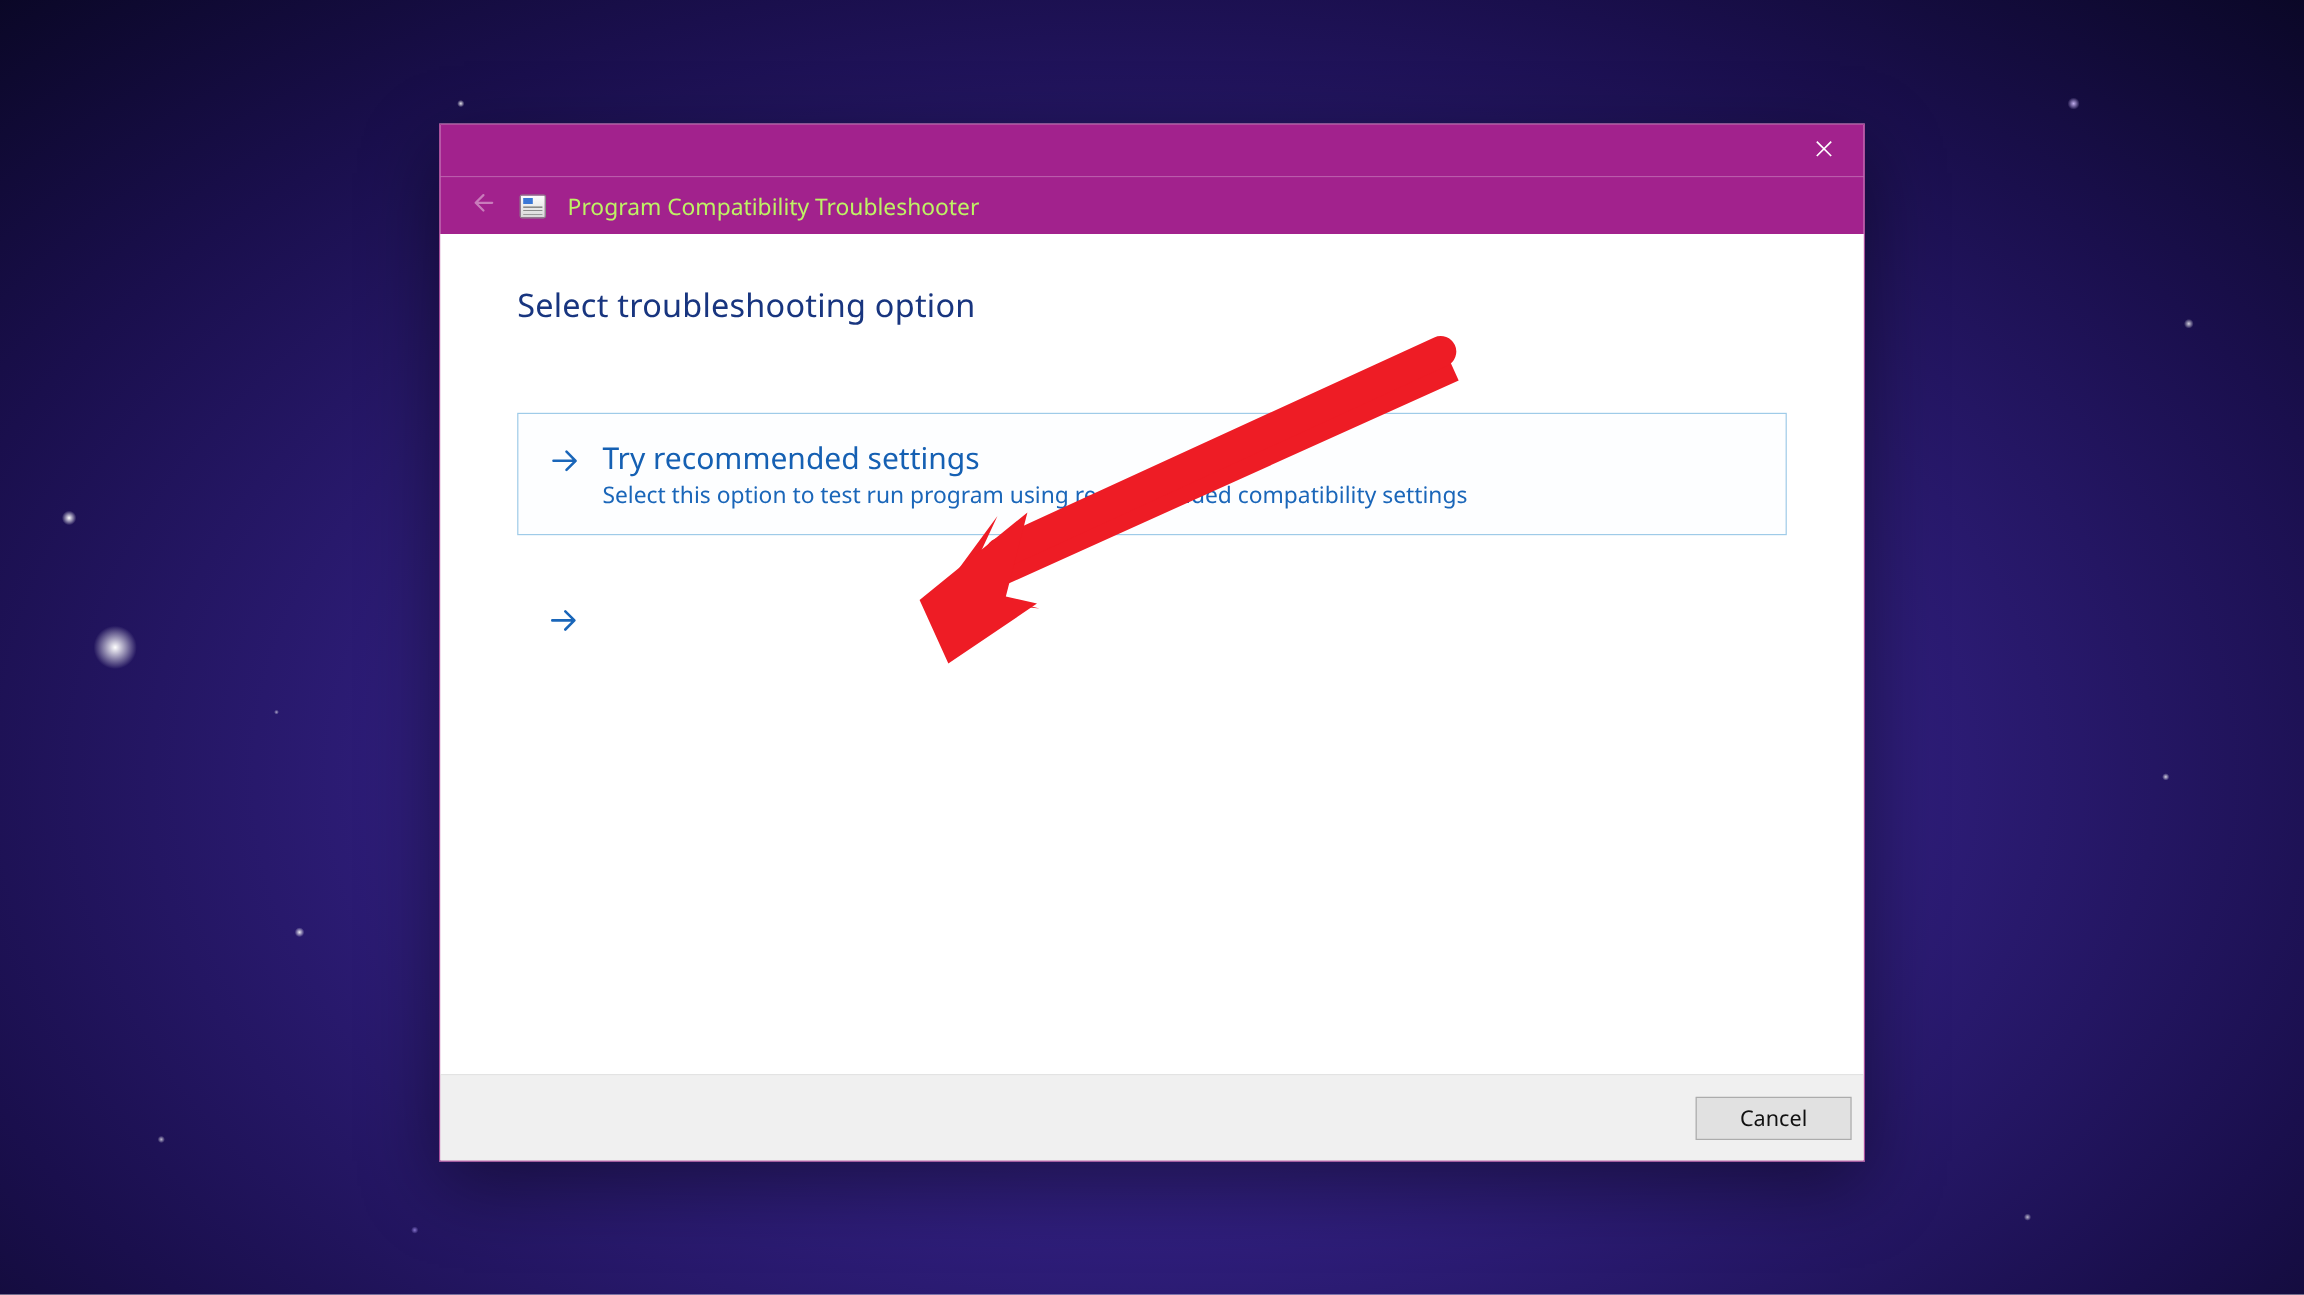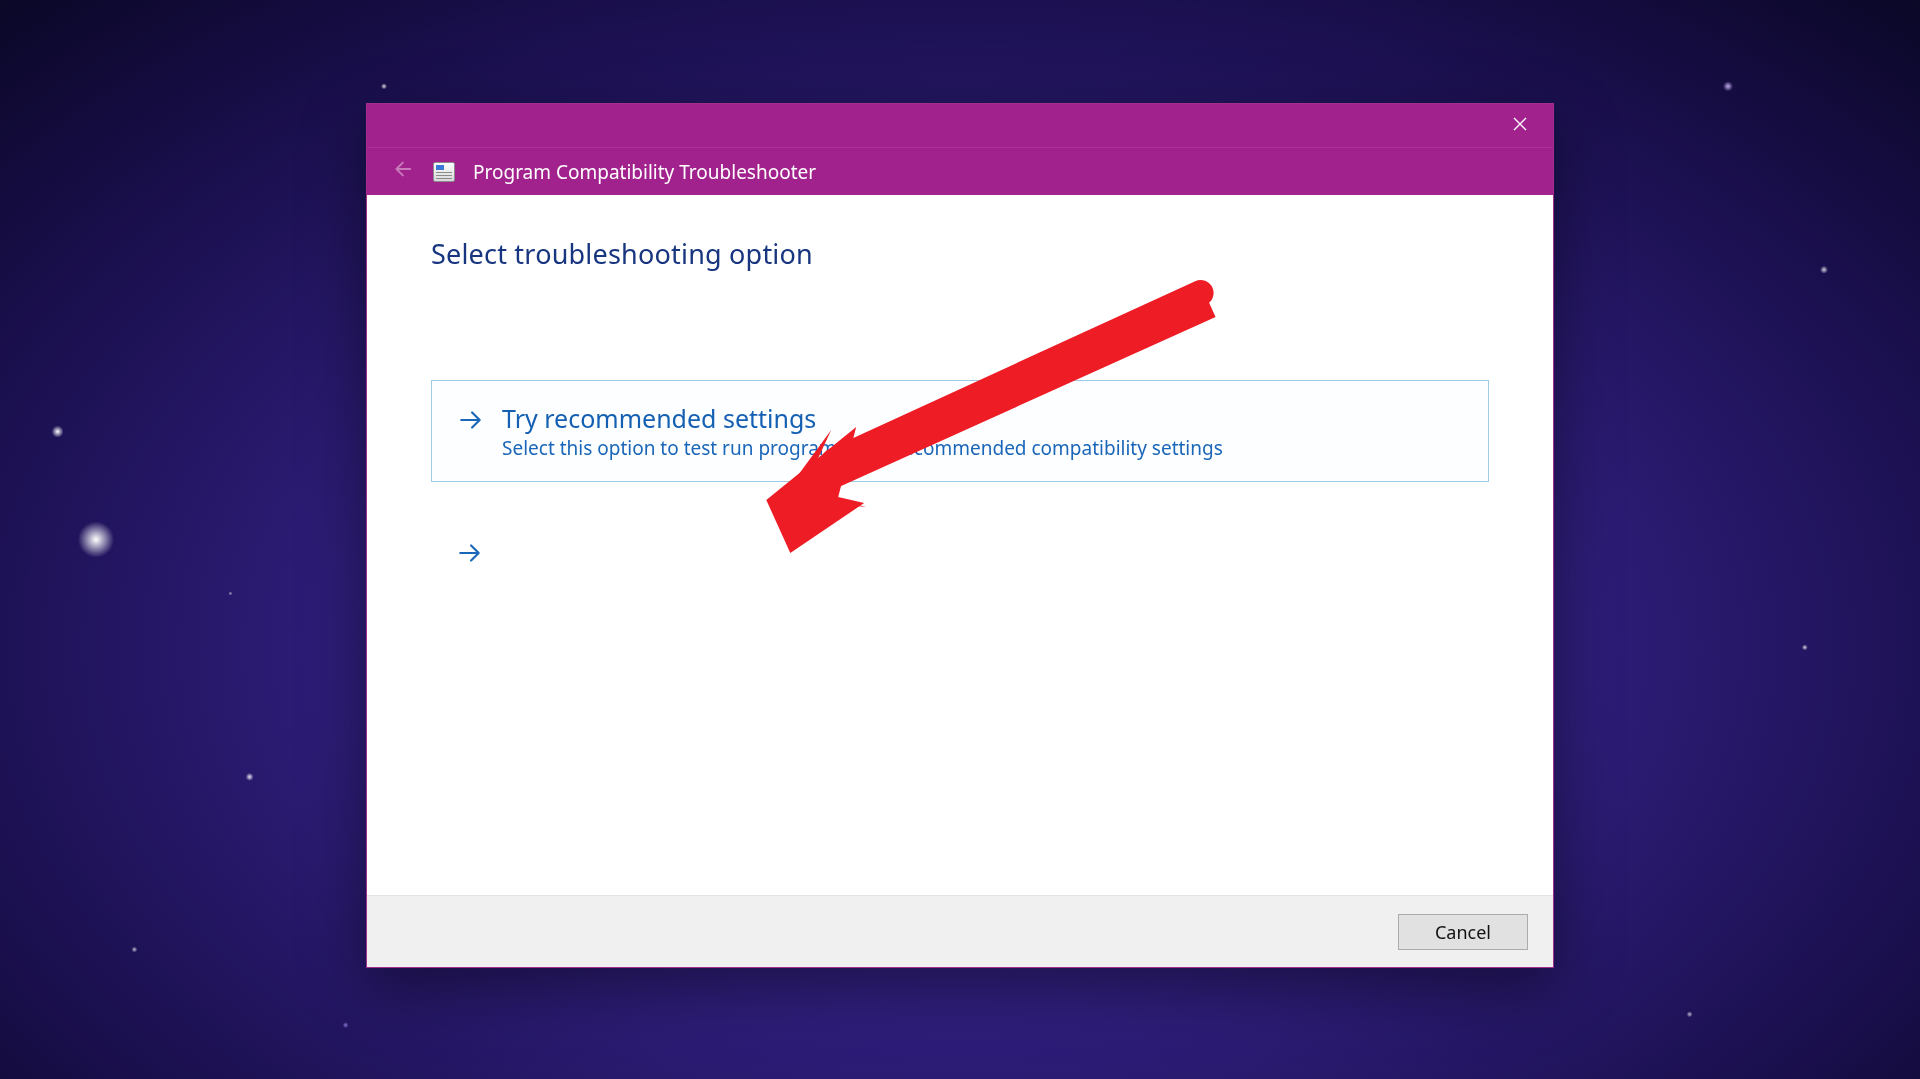--- a/index.html
+++ b/index.html
@@ -61,46 +61,46 @@
     background:linear-gradient(#fdfdfd,#d9d9d9);
     border:1px solid #8c8c8c; border-radius:2px; position:relative;
   }
   .prog-icon::before{
     content:""; position:absolute; left:2px; top:2px; width:8px; height:5px; background:#3a77d6;
   }
   .prog-icon::after{
     content:""; position:absolute; left:2px; top:9px; right:2px; bottom:2px;
     background:repeating-linear-gradient(#8a8a8a 0 1px, transparent 1px 3px);
   }
-  .header-title { font-size:19px; color:#ffffff; }
+  .header-title { font-size:19px; color:#bef264; }
 
   .body {
     padding:40px 64px 0 64px;
     min-height:700px;
     position:relative;
     background:#ffffff;
   }
-  .heading { font-size:27px; color:#18357f; margin-bottom:108px; letter-spacing:0.2px; }
+  .heading { font-size:27px; color:#18357f; margin-bottom:72px; letter-spacing:0.2px; }
 
   .option {
     display:flex; gap:18px; padding:22px 26px 20px 26px; margin-bottom:32px;
     cursor:pointer;
   }
   .option.selected { border:1px solid #9fcbe8; background:#fdfeff; }
   .opt-arrow { flex:0 0 auto; width:26px; height:26px; margin-top:4px; }
   .opt-arrow svg { width:26px; height:26px; stroke:#1a66b9; stroke-width:2; fill:none; }
   .opt-text .opt-title { font-size:25px; color:#1560b3; line-height:1.2; }
   .opt-text .opt-desc  { font-size:19px; color:#1a66b9; margin-top:2px; }
 
   .footer {
     height:72px;
     background:#f0f0f0;
     border-top:1px solid #e3e3e3;
     display:flex; align-items:center; justify-content:flex-end;
-    padding-right:25px;
+    padding-right:10px;
   }
   .cancel-btn {
     min-width:130px; height:36px;
     background:#e1e1e1;
     border:1px solid #acacac;
     font-size:18px; color:#111;
     cursor:pointer;
   }
 
   

